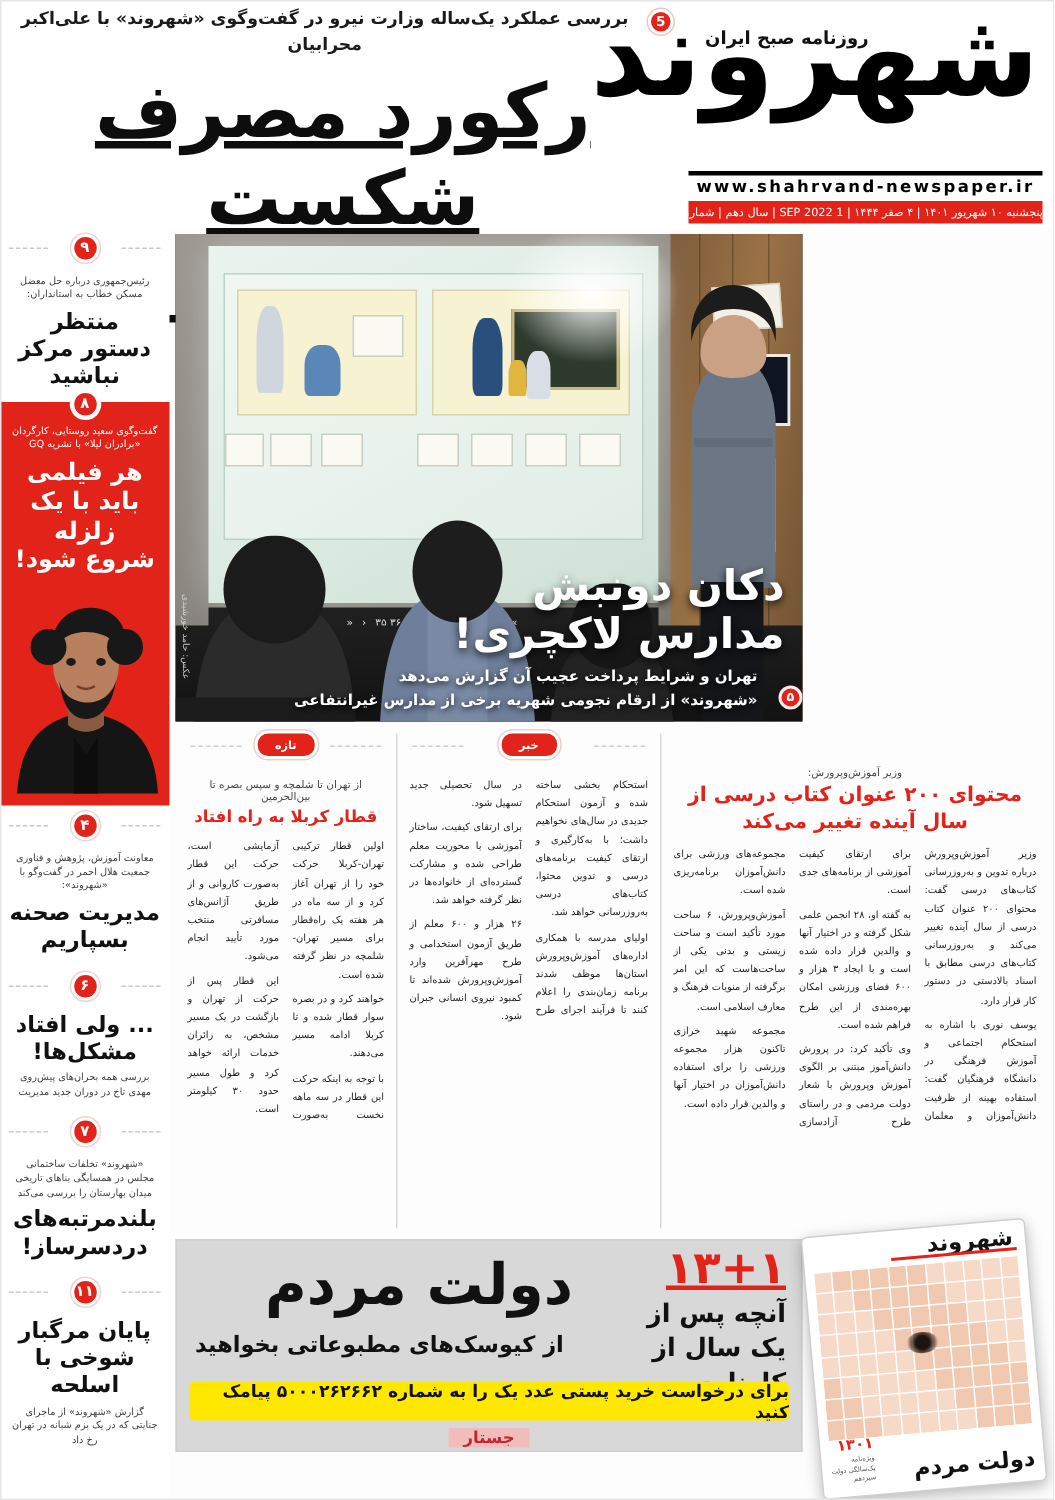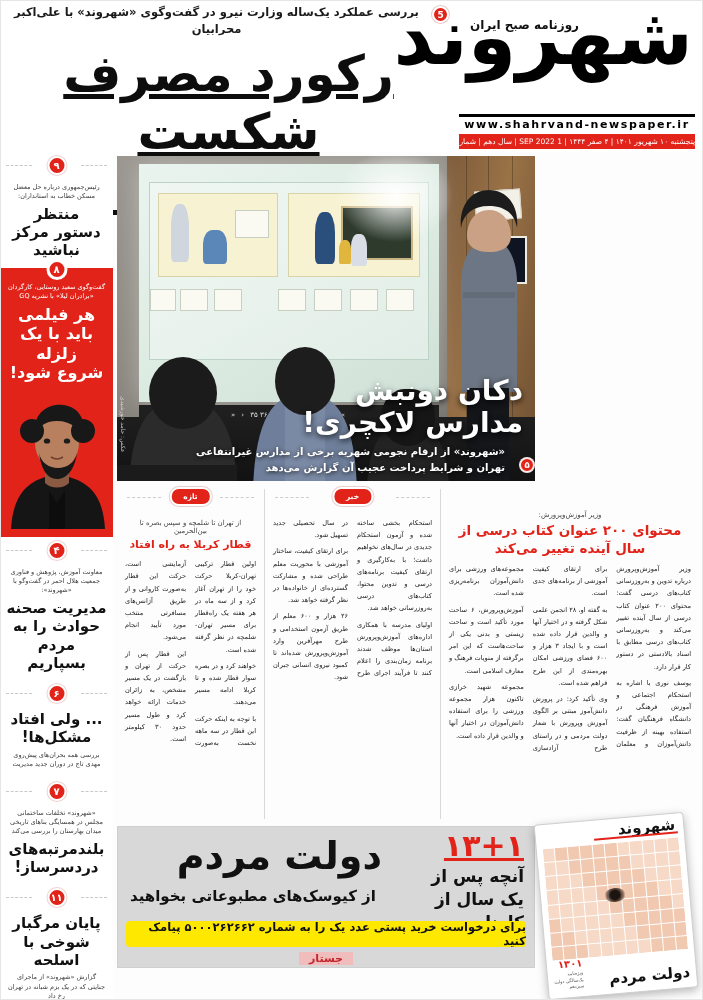--- a/index.html
+++ b/index.html
@@ -351,21 +351,20 @@
       </div>
     </div>
 
     <div class="sb-sep">
       <div class="sb-num">۴</div>
     </div>
     <div class="sb-item">
       <div class="sb-kicker">معاونت آموزش، پژوهش و فناوری جمعیت هلال احمر در گفت‌وگو با «شهروند»:</div>
       <div class="sb-title">
         <div>مدیریت صحنه</div>
-        <div>حوادث را به مردم</div>
         <div>بسپاریم</div>
       </div>
     </div>
 
     <div class="sb-sep">
       <div class="sb-num">۶</div>
     </div>
     <div class="sb-item">
       <div class="sb-title">
         <div>... ولی افتاد</div>
@@ -481,22 +480,22 @@
 
       <div class="photo-credit">عکس: حامد خورشیدی</div>
     </div>
 
     <div class="photo-overlay">
       <div class="ov-title">
         <span>دکان دونبش</span>
         <span>مدارس لاکچری!</span>
       </div>
       <div class="ov-sub">
+        <span>تهران و شرایط پرداخت عجیب آن گزارش می‌دهد</span>
         <span>«شهروند» از ارقام نجومی شهریه برخی از مدارس غیرانتفاعی</span>
-        <span>تهران و شرایط پرداخت عجیب آن گزارش می‌دهد</span>
       </div>
       <div class="ov-badge">۵</div>
     </div>
   </div>
 
   <div class="columns">
 
     <div class="col c1">
       <div class="art-kicker">وزیر آموزش‌وپرورش:</div>
       <div class="art-head">محتوای ۲۰۰ عنوان کتاب درسی از سال آینده تغییر می‌کند</div>

